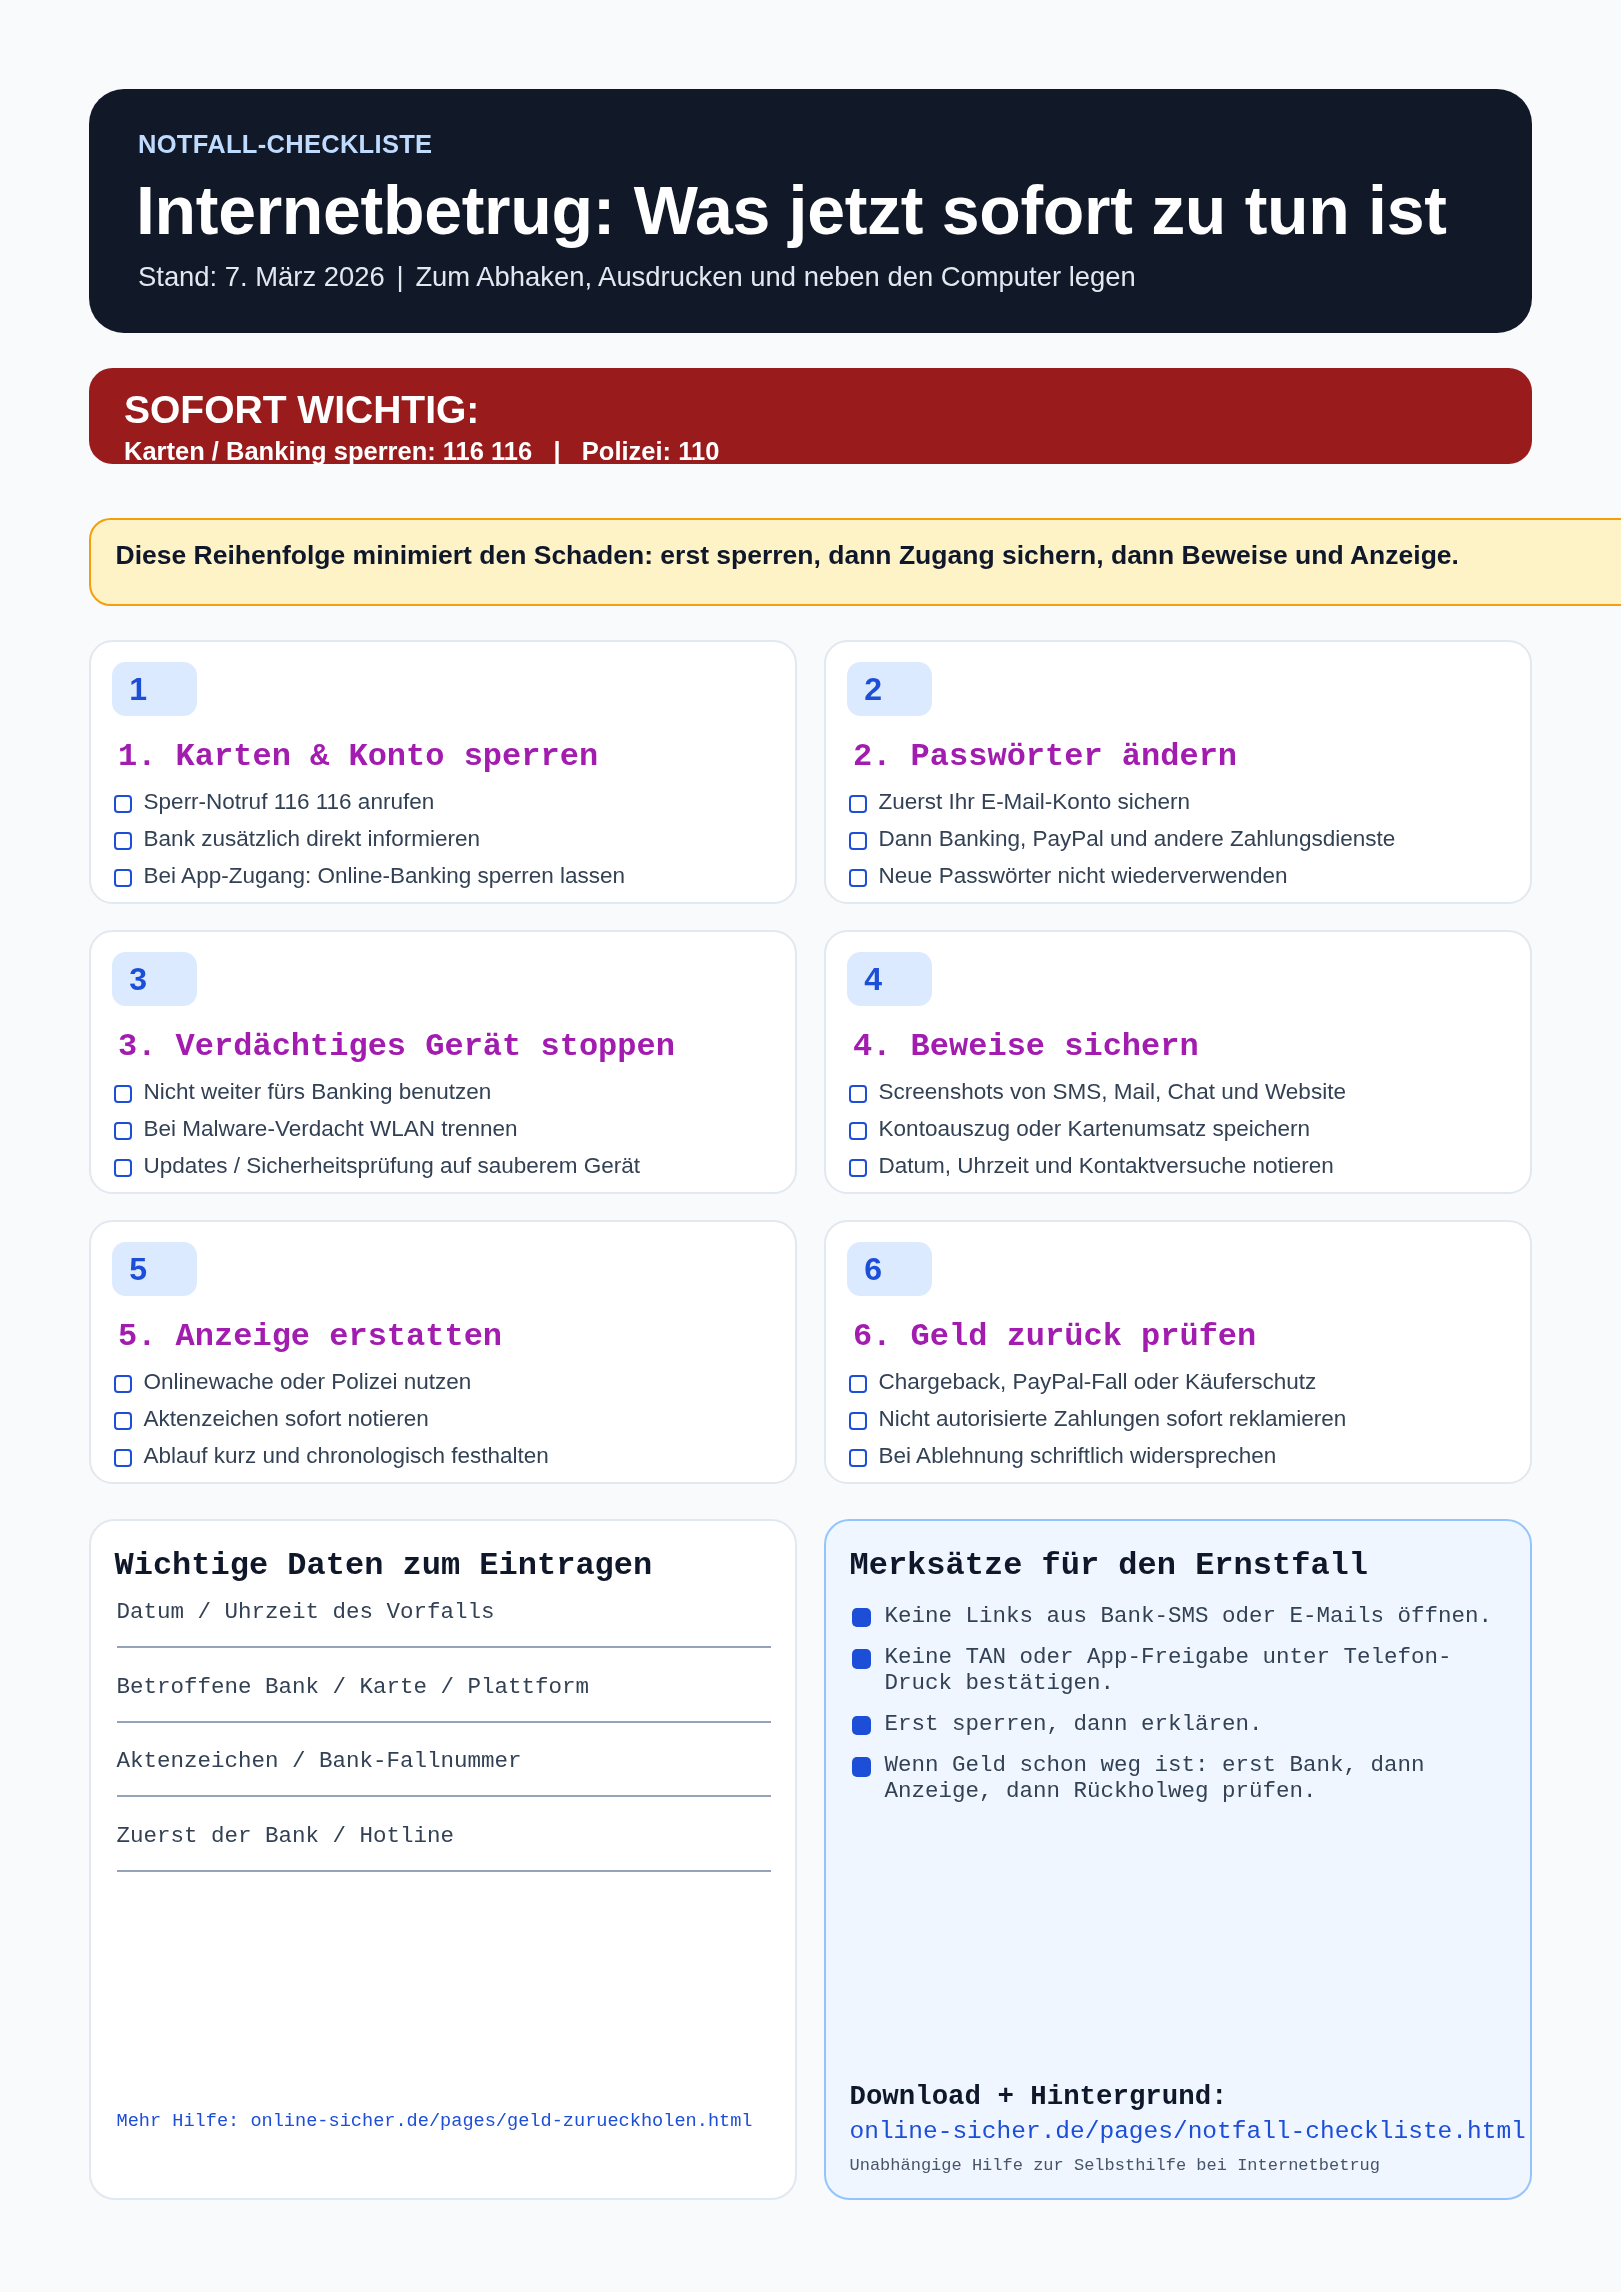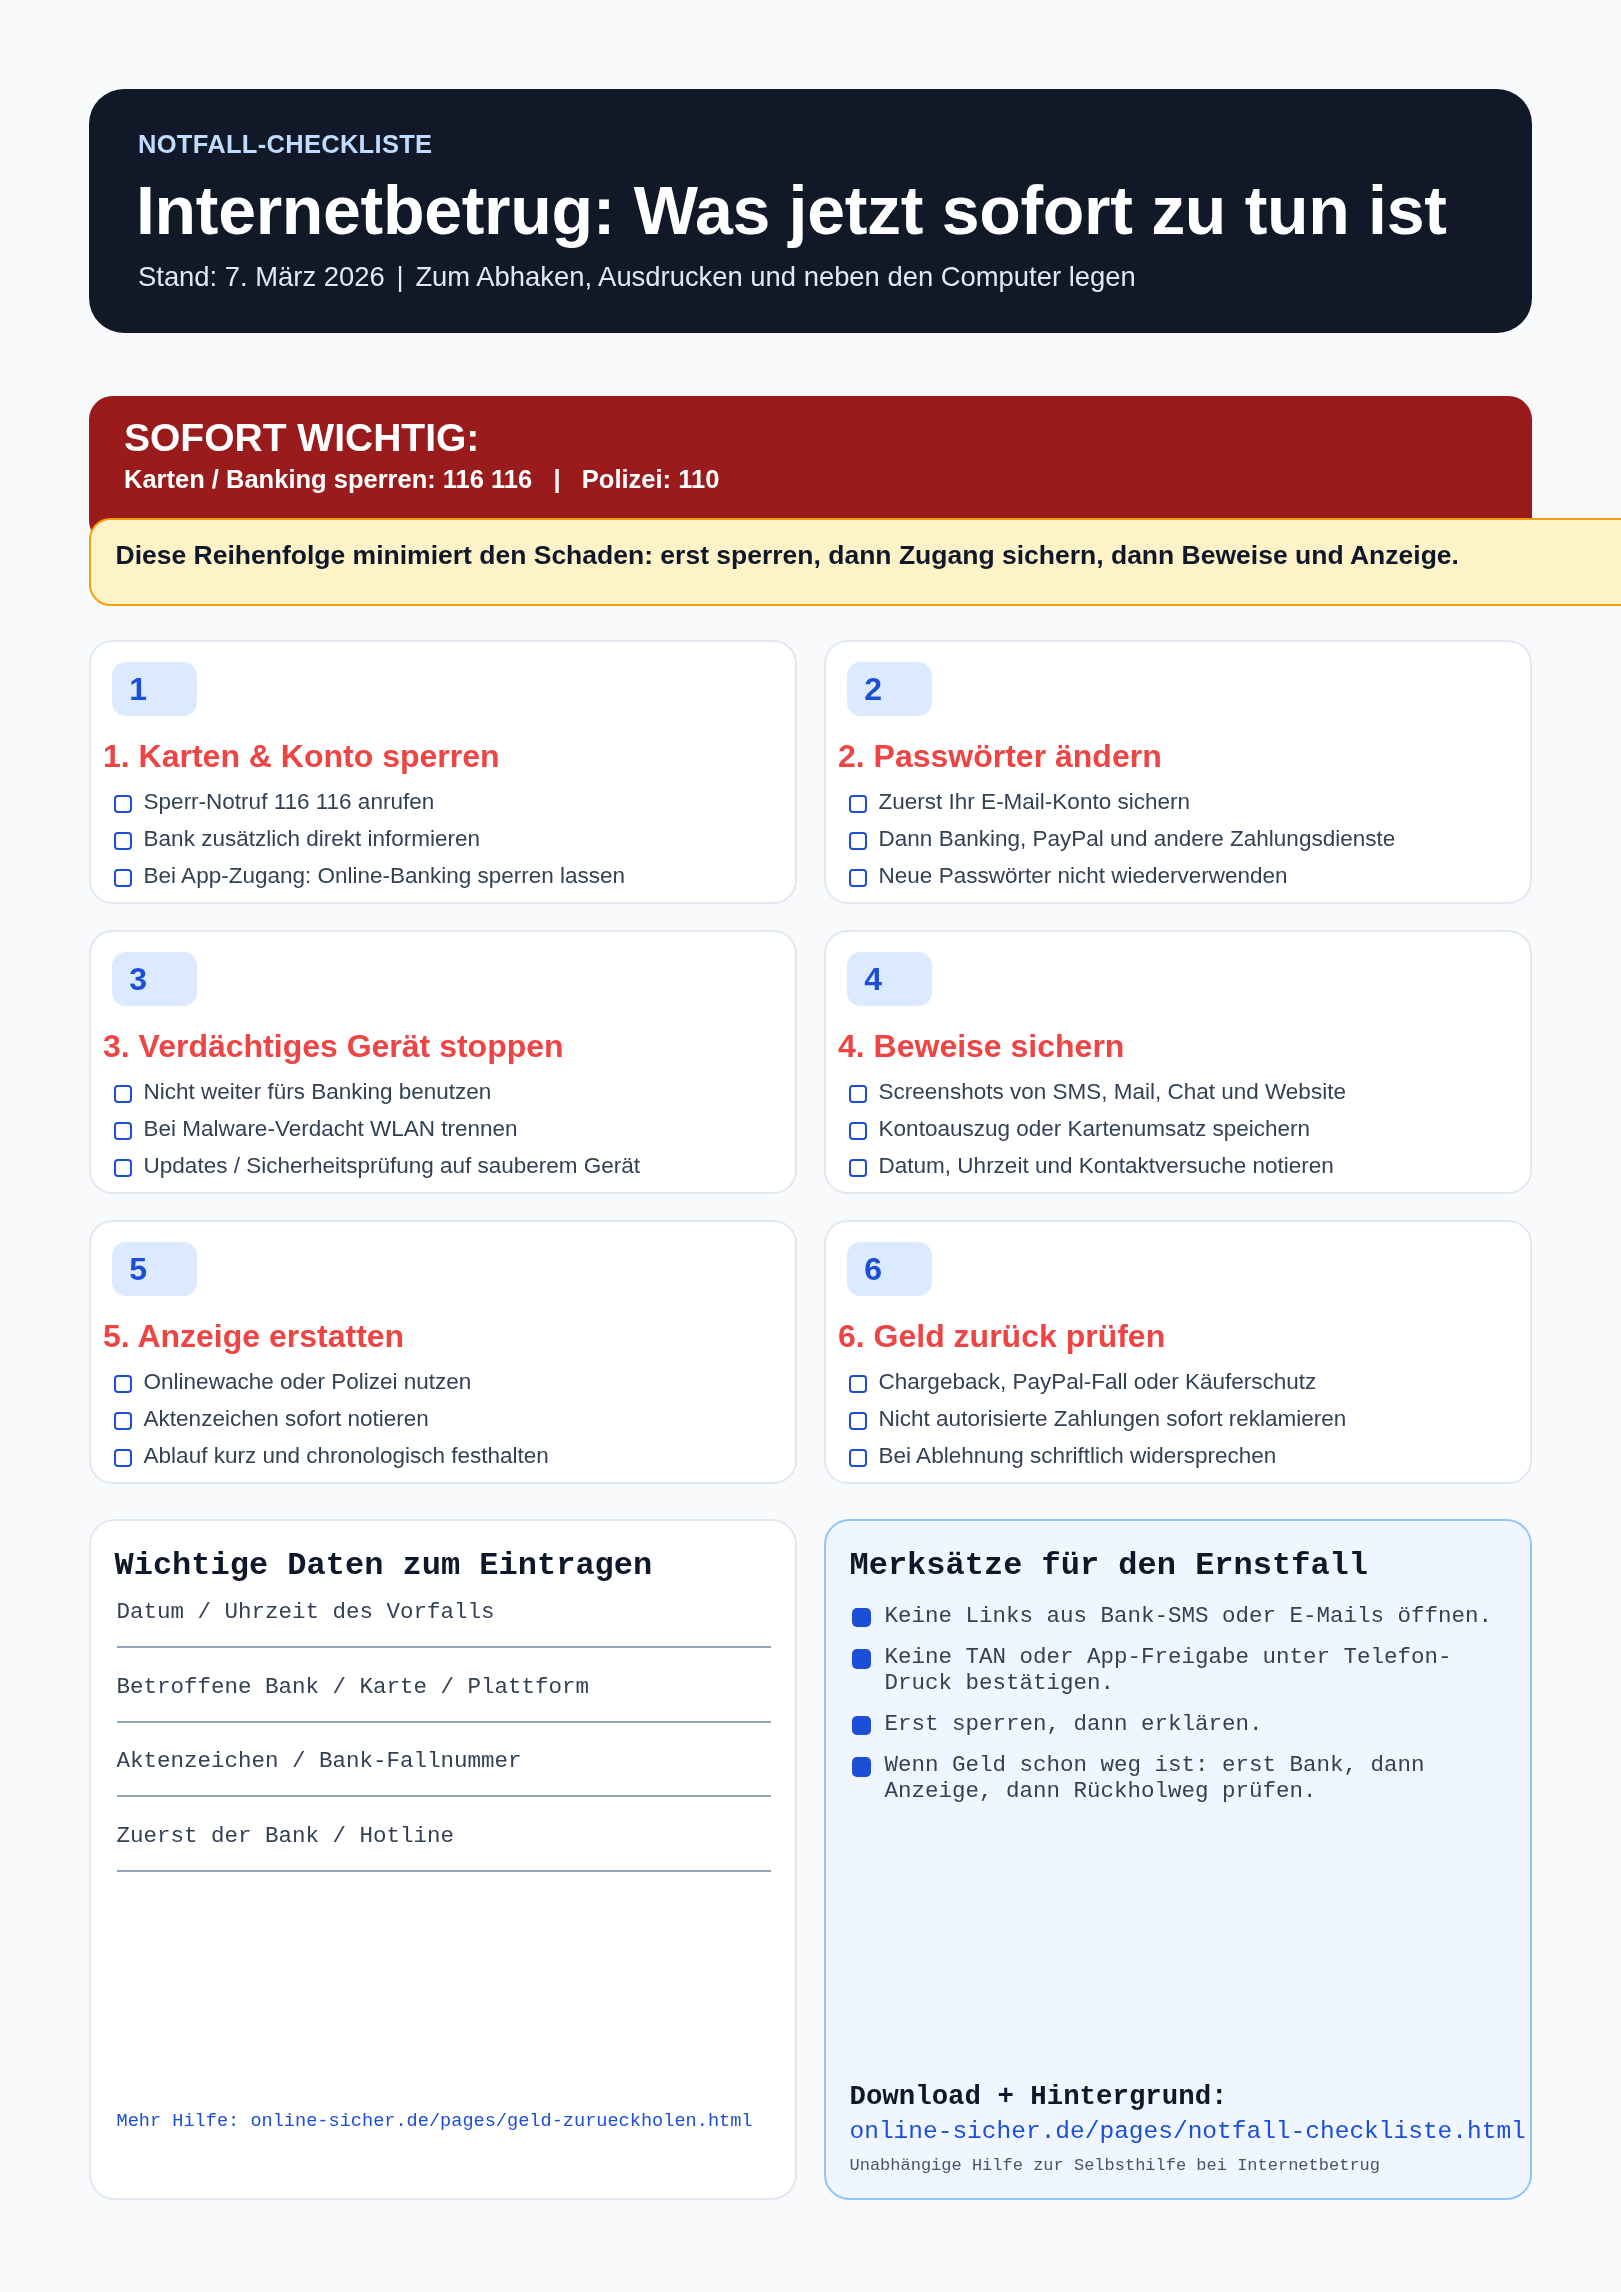--- a/index.html
+++ b/index.html
@@ -9,33 +9,33 @@
   .abs { position: absolute; }
 
   
   .header { left: 89px; top: 89px; width: 1443px; height: 244px; background: #111827; border-radius: 35px; }
   .kicker { position: absolute; left: 49px; top: 41px; font-size: 25.5px; font-weight: bold; color: #bfdbfe; letter-spacing: 0.3px; }
   .title { position: absolute; left: 47px; top: 82px; font-size: 68px; font-weight: bold; color: #ffffff; white-space: nowrap; letter-spacing: -0.3px; }
   .subtitle { position: absolute; left: 49px; top: 172px; font-size: 27.4px; color: #e2e8f0; white-space: nowrap; }
   .subtitle .sep { margin: 0 11.8px; }
 
   
-  .alert { left: 89px; top: 368px; width: 1443px; height: 148px; background: #991b1b; border-radius: 23.5px; color: #fff; margin-top: 28px; }
+  .alert { left: 89px; top: 368px; width: 1443px; height: 96px; background: #991b1b; border-radius: 23.5px; color: #fff; }
   .alert-title { position: absolute; left: 35px; top: 19.6px; font-size: 39px; font-weight: bold; }
   .alert-line { position: absolute; left: 35px; top: 69px; font-size: 25.5px; font-weight: bold; white-space: pre; }
 
   
   .notice { left: 89px; top: 518px; width: 1563px; height: 88px; background: #fef3c7; border: 2.9px solid #f59e0b; border-radius: 21.6px; }
   .notice-text { position: absolute; left: 24.5px; top: 19.6px; font-size: 26.5px; font-weight: bold; color: #0f172a; white-space: nowrap; }
 
   
   .card { width: 708px; height: 264px; background: #ffffff; border: 2.9px solid #e2e8f0; border-radius: 23.5px; }
   .badge { position: absolute; left: 20.6px; top: 19.6px; width: 85px; height: 54px; background: #dbeafe; border-radius: 13.7px; }
   .badge span { position: absolute; left: 17.6px; top: 9.8px; font-size: 32px; font-weight: bold; color: #1d4ed8; }
-  .card-title { position: absolute; left: 12px; top: 96px; font-size: 32px; font-weight: bold; color: #ef4444; white-space: nowrap; }
+  .card-title { position: absolute; left: 27px; top: 96px; font-size: 32px; font-weight: bold; color: #a21caf; white-space: nowrap; font-family: Liberation Mono, monospace; }
   .items { position: absolute; left: 20.6px; top: 145px; list-style: none; }
   .items li { position: relative; height: 37px; padding-left: 32px; font-size: 22.5px; color: #334155; white-space: nowrap; line-height: 29px; }
   .items li .cb { position: absolute; left: 2.9px; top: 7.8px; width: 17.6px; height: 18.6px; border: 2.9px solid #1d4ed8; border-radius: 3.9px; background: #fff; }
 
   
   .panel { top: 1519px; height: 681px; border-radius: 25.5px; }
   .panel-left { left: 89px; width: 708px; background: #ffffff; border: 2.9px solid #e2e8f0; font-family: Liberation Mono, monospace; }
   .panel-right { left: 824px; width: 708px; background: #eff6ff; border: 2.9px solid #93c5fd; font-family: Liberation Mono, monospace; }
   .panel-title { position: absolute; left: 23.5px; top: 25.5px; font-size: 32px; font-weight: bold; color: #0f172a; white-space: nowrap; }
   .field { position: absolute; left: 25.5px; width: 654px; height: 49px; border-bottom: 2.9px solid #94a3b8; }

